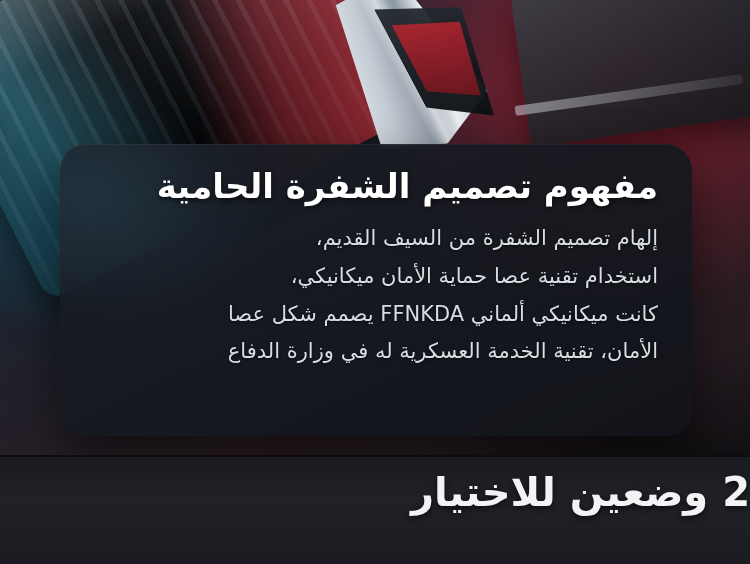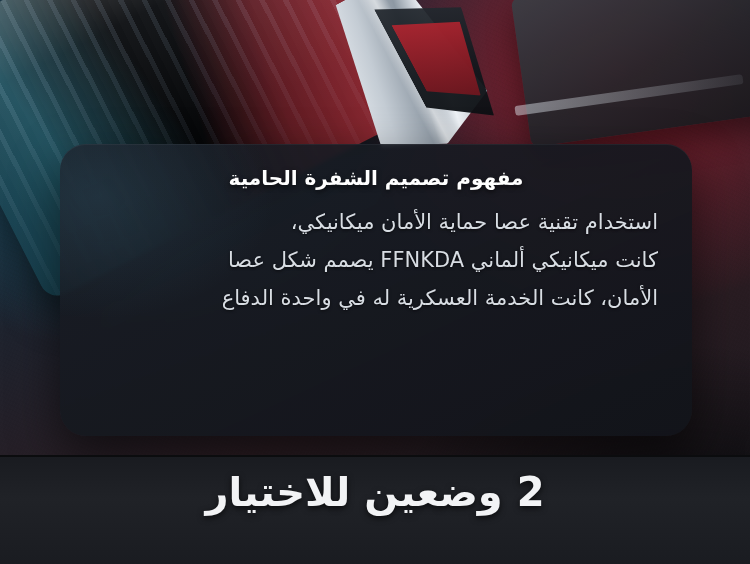--- a/index.html
+++ b/index.html
@@ -166,21 +166,20 @@
     position: absolute;
     left: 0; right: 0; top: 0;
     height: 2px;
     background: rgba(0,0,0,0.55);
   }
   .bottom-title {
     position: absolute;
     left: 0;
     right: 0;
     top: 14px;
-    text-align: center;
     direction: rtl;
     color: #f2f3f5;
     font-size: 40px;
     font-weight: 700;
     letter-spacing: 0.5px;
     text-shadow: 0 2px 6px rgba(0,0,0,0.7);
   }
 
   
   .card {
@@ -201,26 +200,25 @@
     background: radial-gradient(ellipse 40% 60% at 6% 18%, rgba(70,130,160,0.18), rgba(0,0,0,0) 70%);
   }
   .card-inner {
     position: relative;
     direction: rtl;
     padding: 22px 34px 0 34px;
     text-align: right;
   }
   .card-title {
     color: #ffffff;
-    font-size: 20px;
+    font-size: 34px;
     font-weight: 700;
     letter-spacing: 0.3px;
     margin: 0 0 18px 0;
     text-shadow: 0 2px 5px rgba(0,0,0,0.6);
-    text-align: center;
   }
   .card-body p {
     margin: 0 0 8px 0;
     color: #d8dde3;
     font-size: 21px;
     line-height: 1.42;
     font-weight: 400;
     text-shadow: 0 1px 3px rgba(0,0,0,0.6);
   }
 </style>
@@ -246,23 +244,24 @@
     <div class="blade-edge"></div>
     <div class="blade-dark"></div>
     <div class="blade-red"></div>
   </div>
 
   <div class="card">
     <div class="card-glow"></div>
     <div class="card-inner">
       <h1 class="card-title">مفهوم تصميم الشفرة الحامية</h1>
       <div class="card-body">
+        <p>إلهام تصميم الشفرة من السيف القديم،</p>
         <p>استخدام تقنية عصا حماية الأمان ميكانيكي،</p>
         <p>كانت ميكانيكي ألماني FFNKDA يصمم شكل عصا</p>
-        <p>الأمان، كانت الخدمة العسكرية له في واحدة الدفاع</p>
+        <p>الأمان، تقنية الخدمة العسكرية له في وزارة الدفاع</p>
       </div>
     </div>
   </div>
 
   <div class="bottom-band">
     <div class="bottom-band-top-edge"></div>
     <div class="bottom-title">2 وضعين للاختيار</div>
   </div>
 
 </div>

